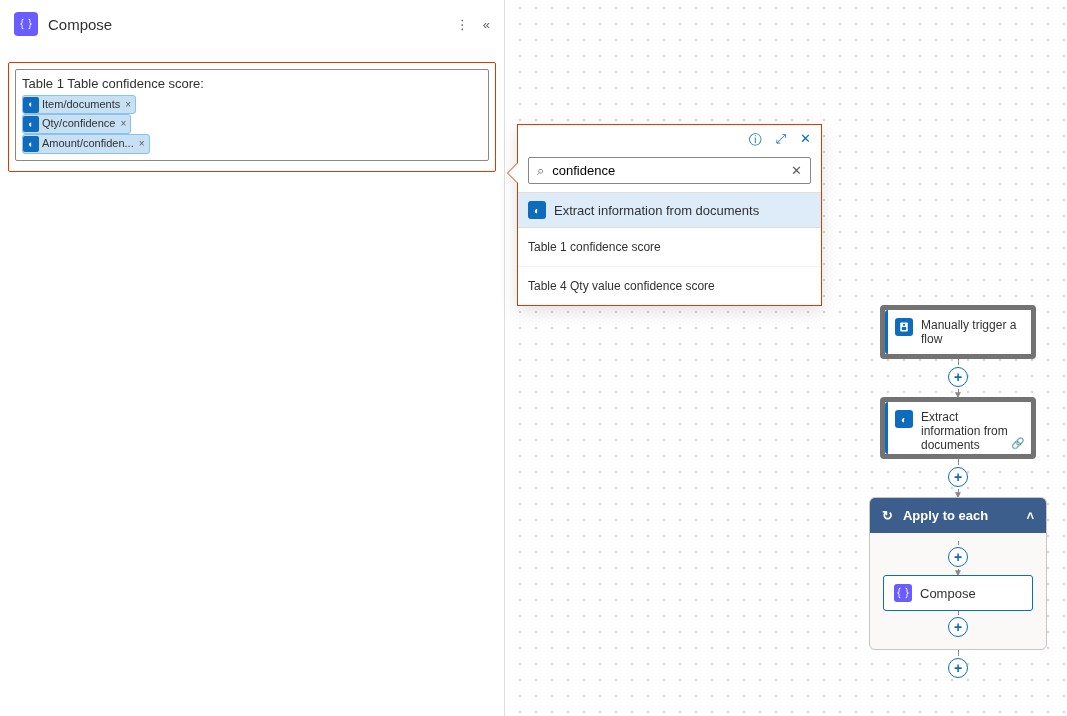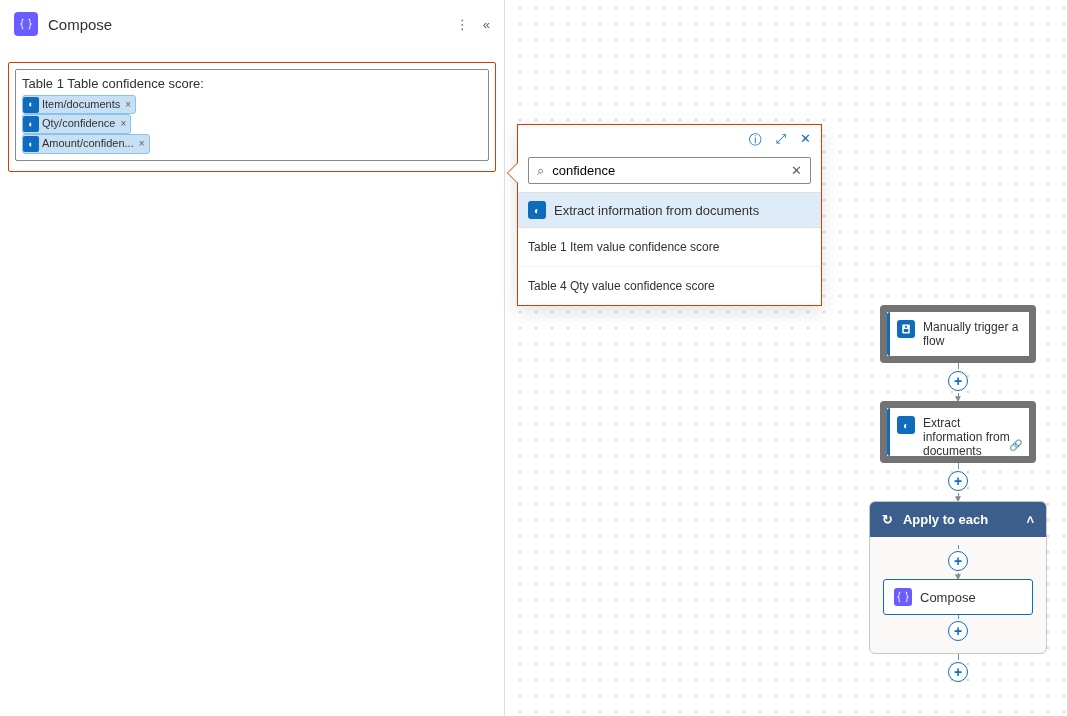--- a/index.html
+++ b/index.html
@@ -186,21 +186,21 @@
     left: 878px;
     top: 305px;
     width: 160px;
     display: flex;
     flex-direction: column;
     align-items: center;
   }
   .node {
     width: 156px;
     background: #fff;
-    border: 7px solid #737373;
+    border: 5px solid #737373;
     border-radius: 4px;
     font-size: 12px;
     position: relative;
   }
   .node .left-bar {
     position: absolute;
     left: 0; top: 0; bottom: 0;
     width: 3px;
     background: #0f6cbd;
     border-radius: 3px 0 0 3px;
@@ -330,21 +330,21 @@
   </div>
   <div class="popup-search">
     <span style="color:#605e5c;">⌕</span>
     <input value="confidence" style="">
     <span style="color:#605e5c;">✕</span>
   </div>
   <div class="popup-section">
     <span class="doc-icon">◐</span>
     <span>Extract information from documents</span>
   </div>
-  <div class="popup-item">Table 1 Item value confidence score</div>
+  <div class="popup-item">Table 1 confidence score</div>
   <div class="popup-item">Table 4 Qty value confidence score</div>
 </div>
 
 <div class="flow">
 
   <div class="node">
     <div class="left-bar"></div>
     <div class="node-body">
       <div class="node-icon icon-trigger">
         <svg width="12" height="12" viewBox="0 0 16 16">

